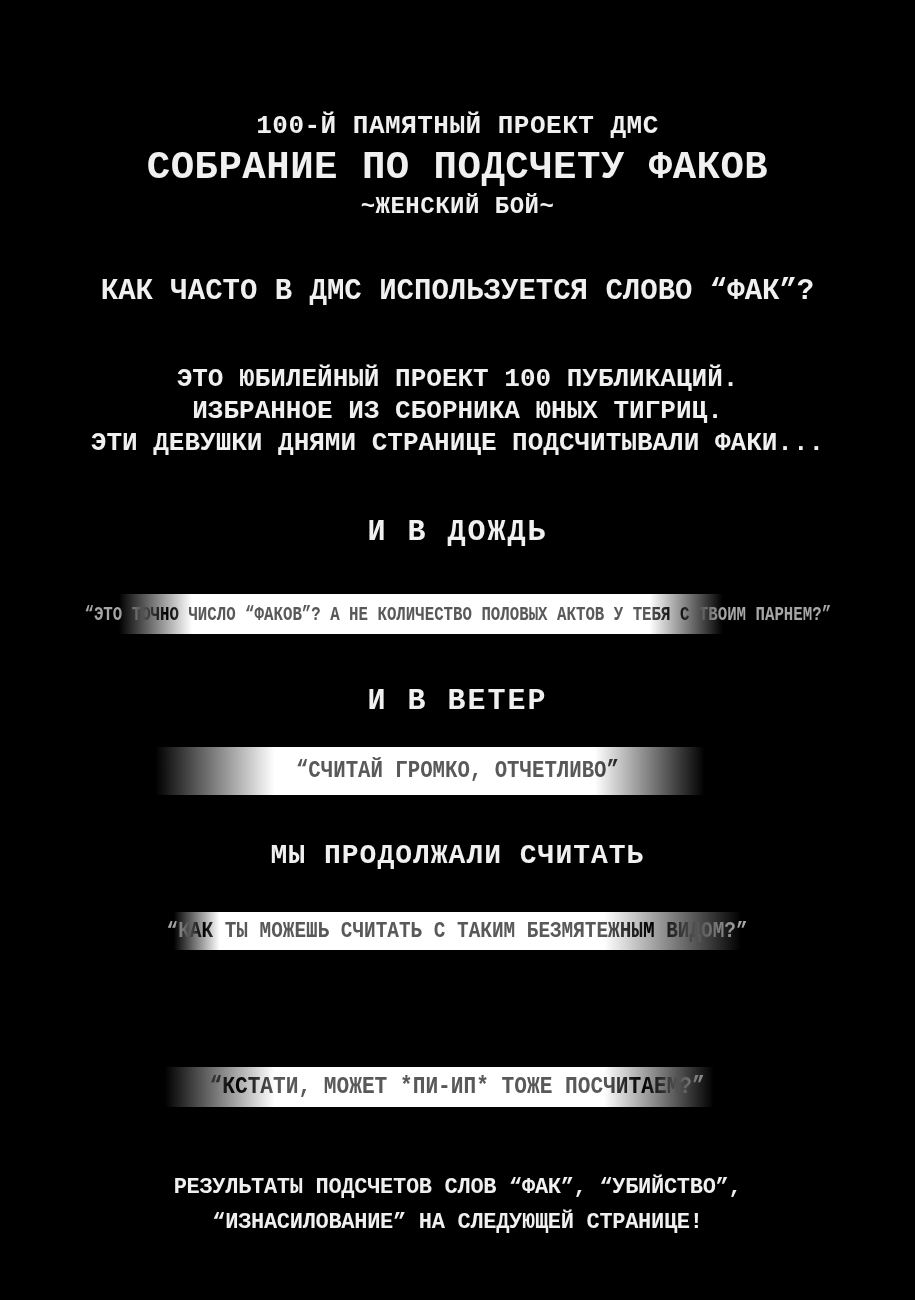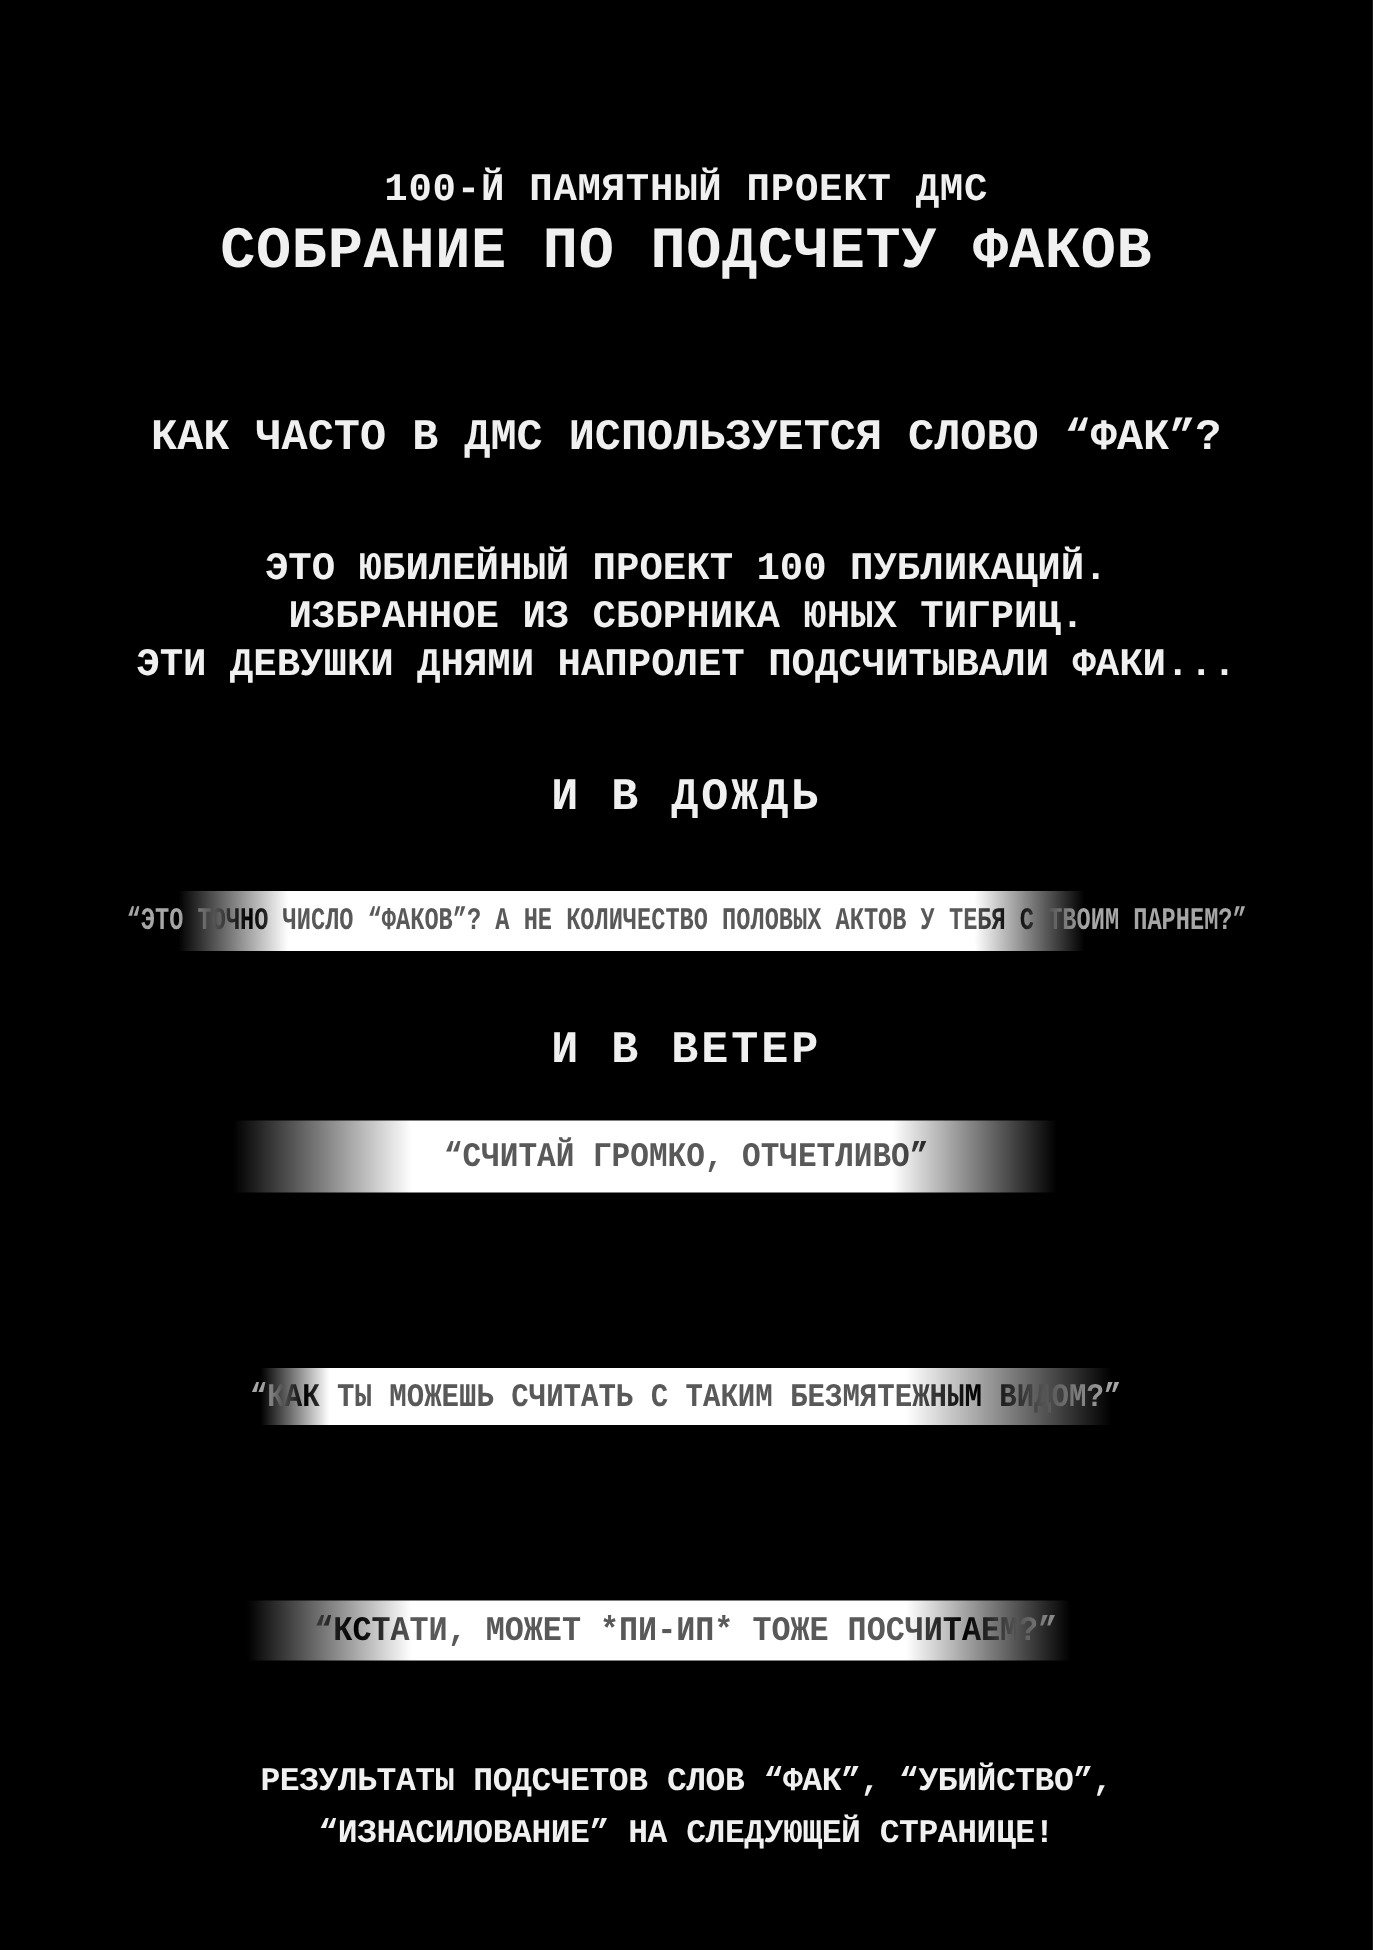--- a/index.html
+++ b/index.html
@@ -68,39 +68,41 @@
   .outro-1{top:1176px;font-size:22px;letter-spacing:-.3px;}
   .outro-2{top:1211px;font-size:22px;letter-spacing:-.3px;}
 </style>
 </head>
 <body>
 
 <div class="page">
 
   <div class="line t-kicker">100-Й ПАМЯТНЫЙ ПРОЕКТ ДМС</div>
   <div class="line t-main">СОБРАНИЕ ПО ПОДСЧЕТУ ФАКОВ</div>
+  <div class="line t-sub">~ЖЕНСКИЙ БОЙ~</div>
 
   <div class="line question">КАК ЧАСТО В ДМС ИСПОЛЬЗУЕТСЯ СЛОВО “ФАК”?</div>
 
   <div class="line intro-1">ЭТО ЮБИЛЕЙНЫЙ ПРОЕКТ 100 ПУБЛИКАЦИЙ.</div>
   <div class="line intro-2">ИЗБРАННОЕ ИЗ СБОРНИКА ЮНЫХ ТИГРИЦ.</div>
-  <div class="line intro-3">ЭТИ ДЕВУШКИ ДНЯМИ НАПРОЛЕТ ПОДСЧИТЫВАЛИ ФАКИ...</div>
+  <div class="line intro-3">ЭТИ ДЕВУШКИ ДНЯМИ СТРАНИЦЕ ПОДСЧИТЫВАЛИ ФАКИ...</div>
 
   <div class="line h-rain">И В ДОЖДЬ</div>
 
   <div class="band band-1">
     <span class="quote q-1">“ЭТО ТОЧНО ЧИСЛО “ФАКОВ”? А НЕ КОЛИЧЕСТВО ПОЛОВЫХ АКТОВ У ТЕБЯ С ТВОИМ ПАРНЕМ?”</span>
   </div>
 
   <div class="line h-wind">И В ВЕТЕР</div>
 
   <div class="band band-2">
     <span class="quote q-2">“СЧИТАЙ ГРОМКО, ОТЧЕТЛИВО”</span>
   </div>
 
+  <div class="line h-count">МЫ ПРОДОЛЖАЛИ СЧИТАТЬ</div>
 
   <div class="band band-3">
     <span class="quote q-3">“КАК ТЫ МОЖЕШЬ СЧИТАТЬ С ТАКИМ БЕЗМЯТЕЖНЫМ ВИДОМ?”</span>
   </div>
 
 
   <div class="band band-4">
     <span class="quote q-4">“КСТАТИ, МОЖЕТ *ПИ-ИП* ТОЖЕ ПОСЧИТАЕМ?”</span>
   </div>
 

